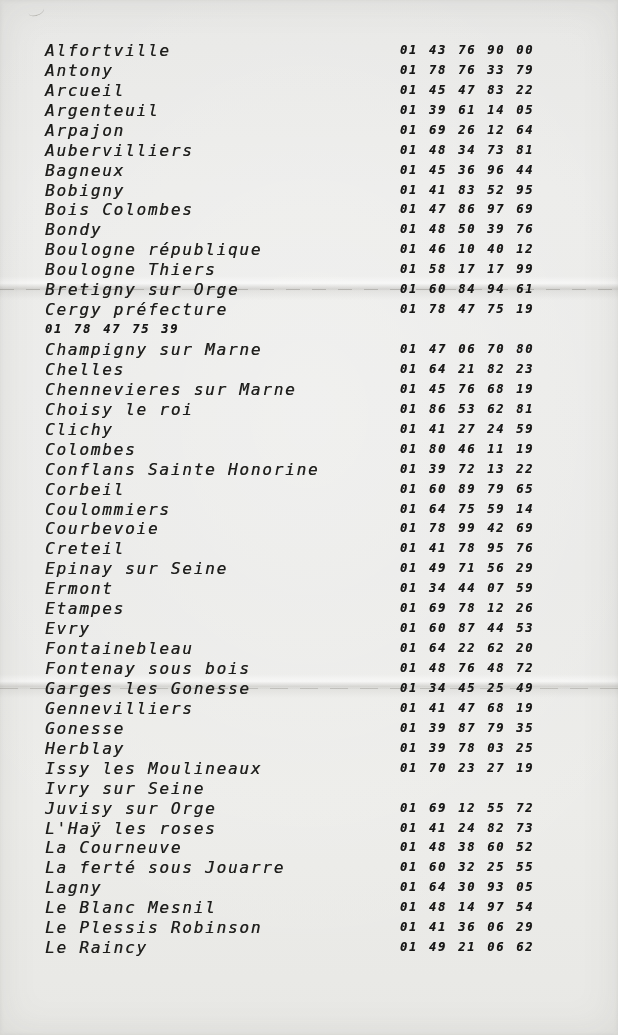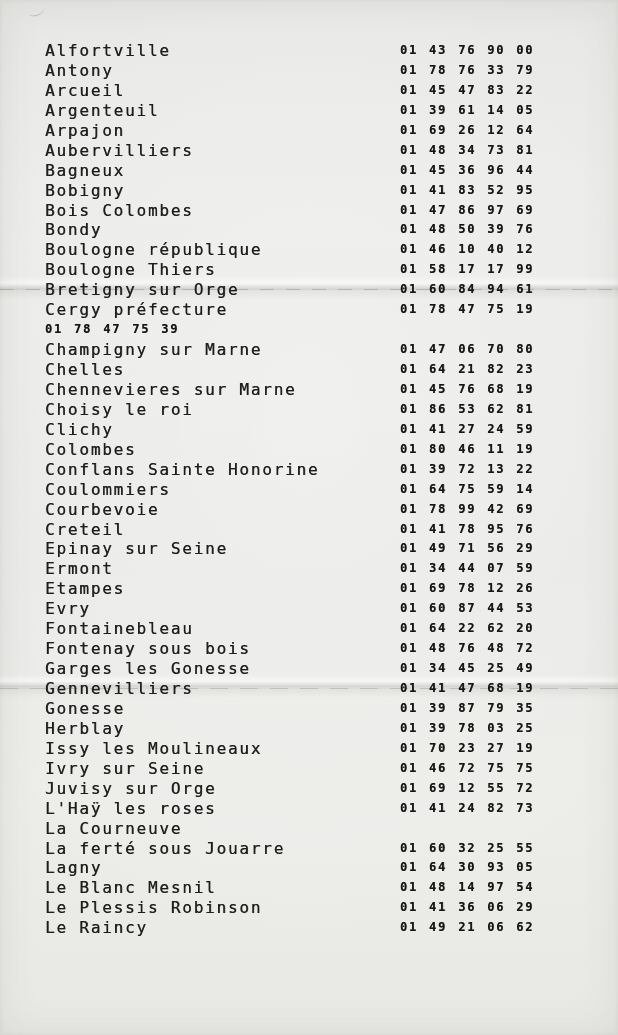--- a/index.html
+++ b/index.html
@@ -39,22 +39,22 @@
   
   .pencil-mark{
     position:absolute;top:6px;left:28px;width:16px;height:9px;
     border-bottom:1.5px solid rgba(105,103,98,0.35);
     border-radius:50%;transform:rotate(-18deg);
   }
   .list{
     position:absolute;top:41px;left:45px;right:20px;
   }
   .row{
-    display:flex;align-items:center;
-    height:19.95px;line-height:19.95px;white-space:pre;
+    display:flex;align-items:flex-end;
+    height:19.95px;line-height:19.95px;white-space:pre;font-style:italic;
   }
   .city{
     width:355px;flex:0 0 355px;
     font-size:16px;letter-spacing:1.8px;
     color:#1d1d1b;
     text-shadow:0.4px 0 0 rgba(29,29,27,0.75);
   }
   .phone{
     font-size:12px;font-weight:bold;letter-spacing:1.8px;word-spacing:2px;
     color:#161615;
@@ -173,20 +173,24 @@
   <div class="row">
     <span class="city">Colombes</span>
     <span class="phone">01 80 46 11 19</span>
   </div>
 
   <div class="row">
     <span class="city">Conflans Sainte Honorine</span>
     <span class="phone">01 39 72 13 22</span>
   </div>
 
+  <div class="row">
+    <span class="city">Corbeil</span>
+    <span class="phone">01 60 89 79 65</span>
+  </div>
 
   <div class="row">
     <span class="city">Coulommiers</span>
     <span class="phone">01 64 75 59 14</span>
   </div>
 
   <div class="row">
     <span class="city">Courbevoie</span>
     <span class="phone">01 78 99 42 69</span>
   </div>
@@ -246,35 +250,35 @@
     <span class="phone">01 39 78 03 25</span>
   </div>
 
   <div class="row">
     <span class="city">Issy les Moulineaux</span>
     <span class="phone">01 70 23 27 19</span>
   </div>
 
   <div class="row">
     <span class="city">Ivry sur Seine</span>
-    <span class="phone">01 46 72 75 75</span>
   </div>
 
   <div class="row">
     <span class="city">Juvisy sur Orge</span>
     <span class="phone">01 69 12 55 72</span>
   </div>
 
   <div class="row">
     <span class="city">L'Haÿ les roses</span>
     <span class="phone">01 41 24 82 73</span>
   </div>
 
   <div class="row">
     <span class="city">La Courneuve</span>
+    <span class="phone">01 48 38 60 52</span>
   </div>
 
   <div class="row">
     <span class="city">La ferté sous Jouarre</span>
     <span class="phone">01 60 32 25 55</span>
   </div>
 
   <div class="row">
     <span class="city">Lagny</span>
     <span class="phone">01 64 30 93 05</span>

